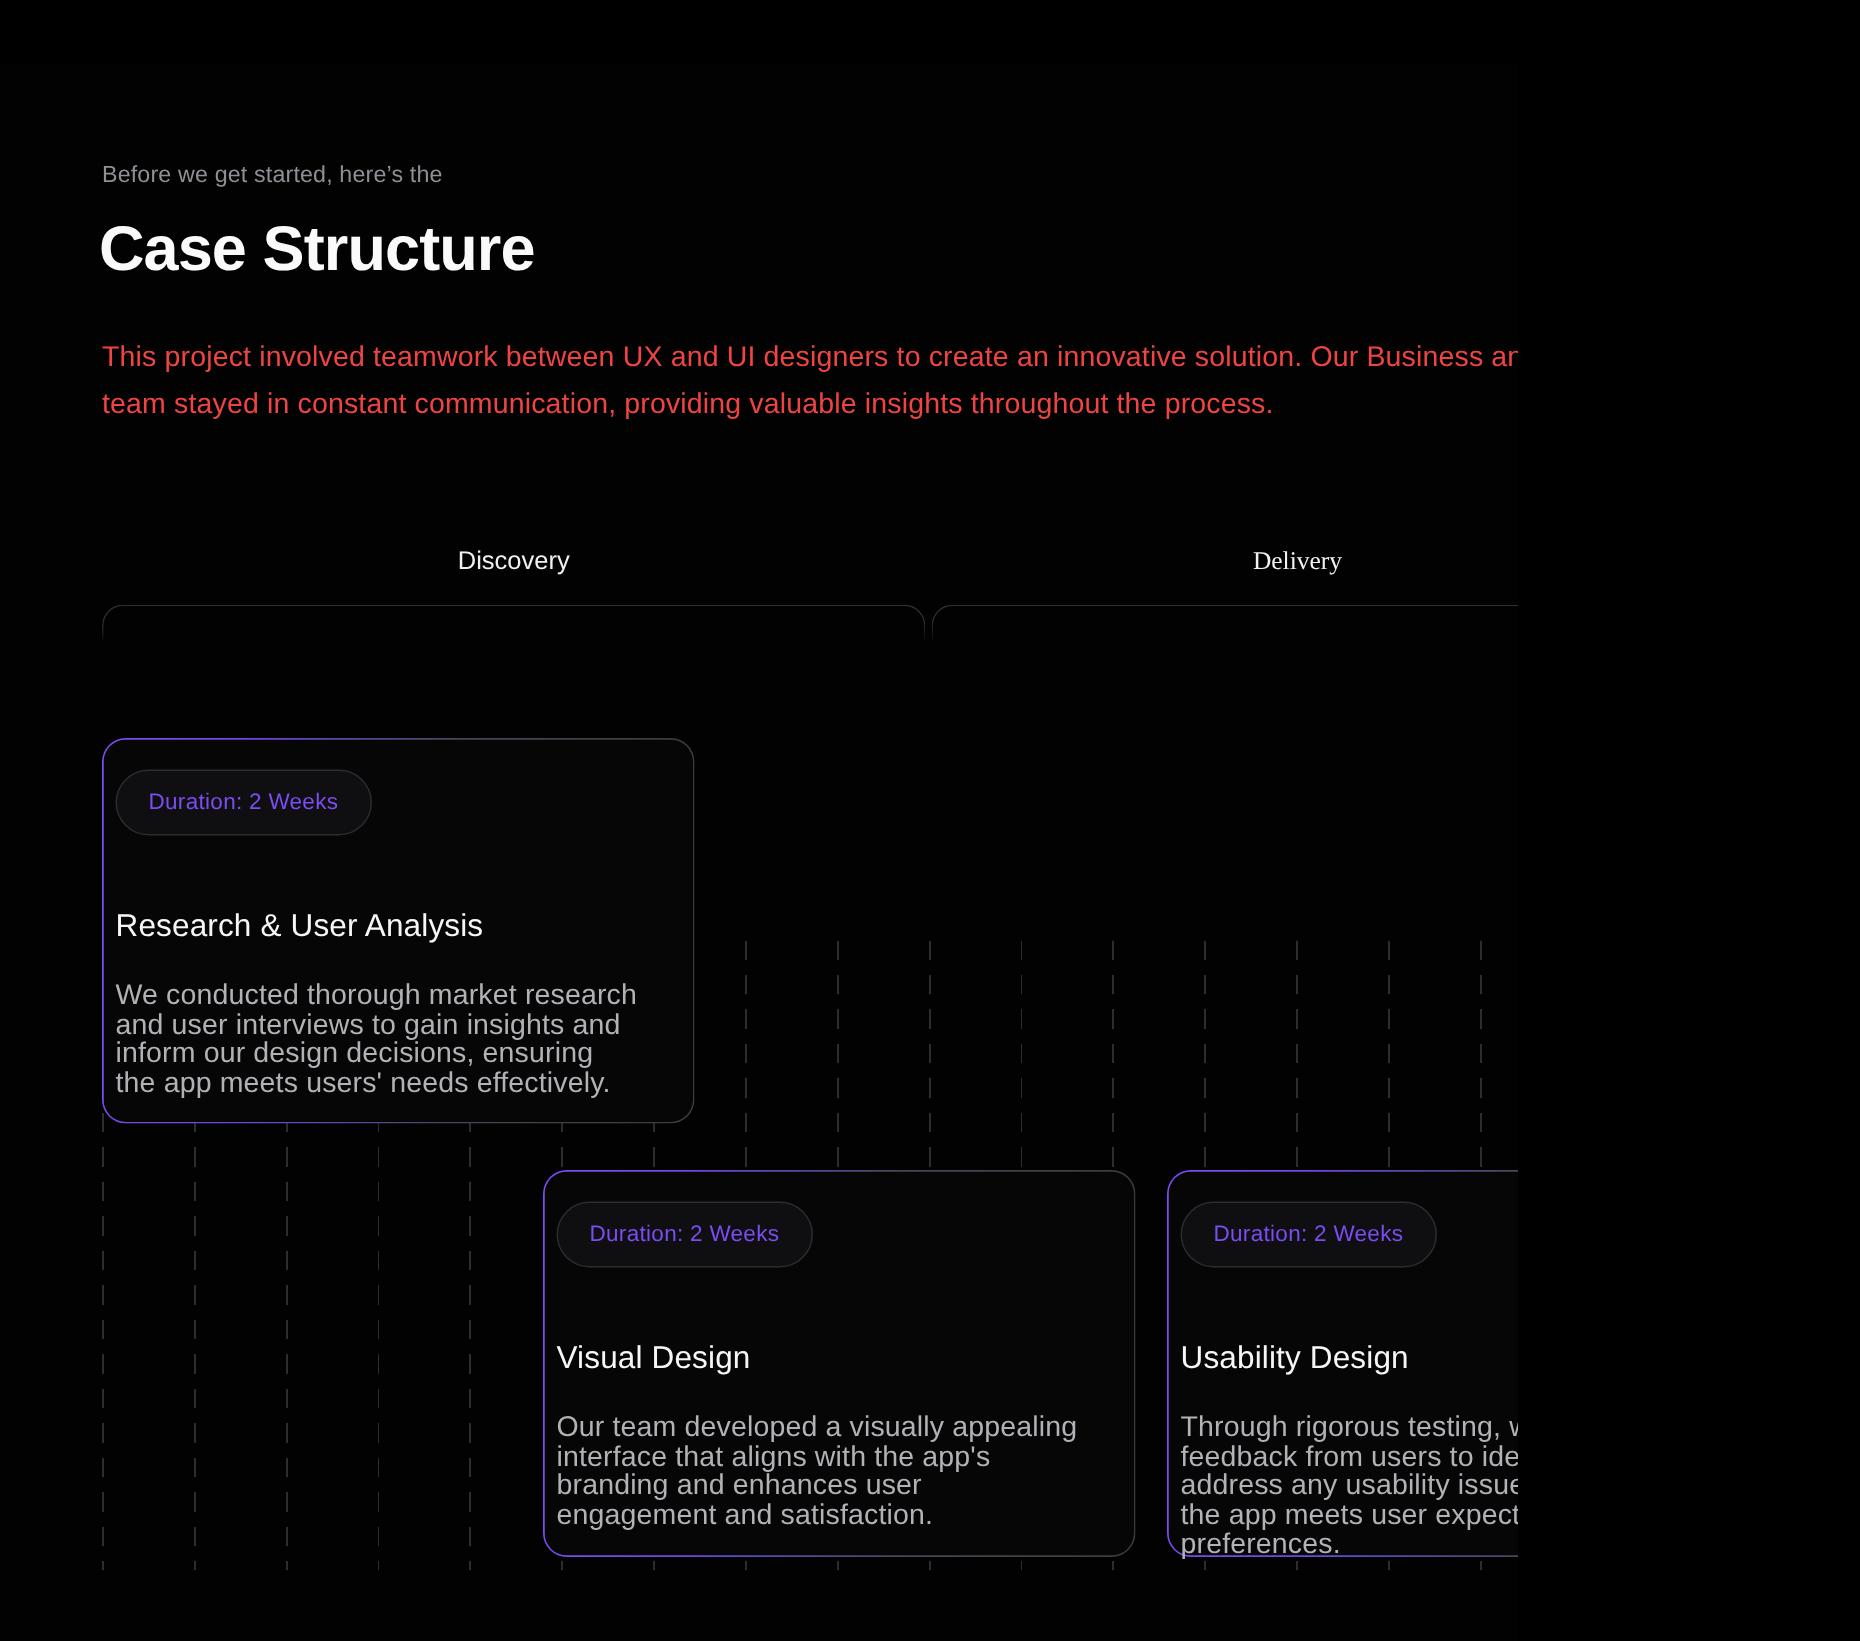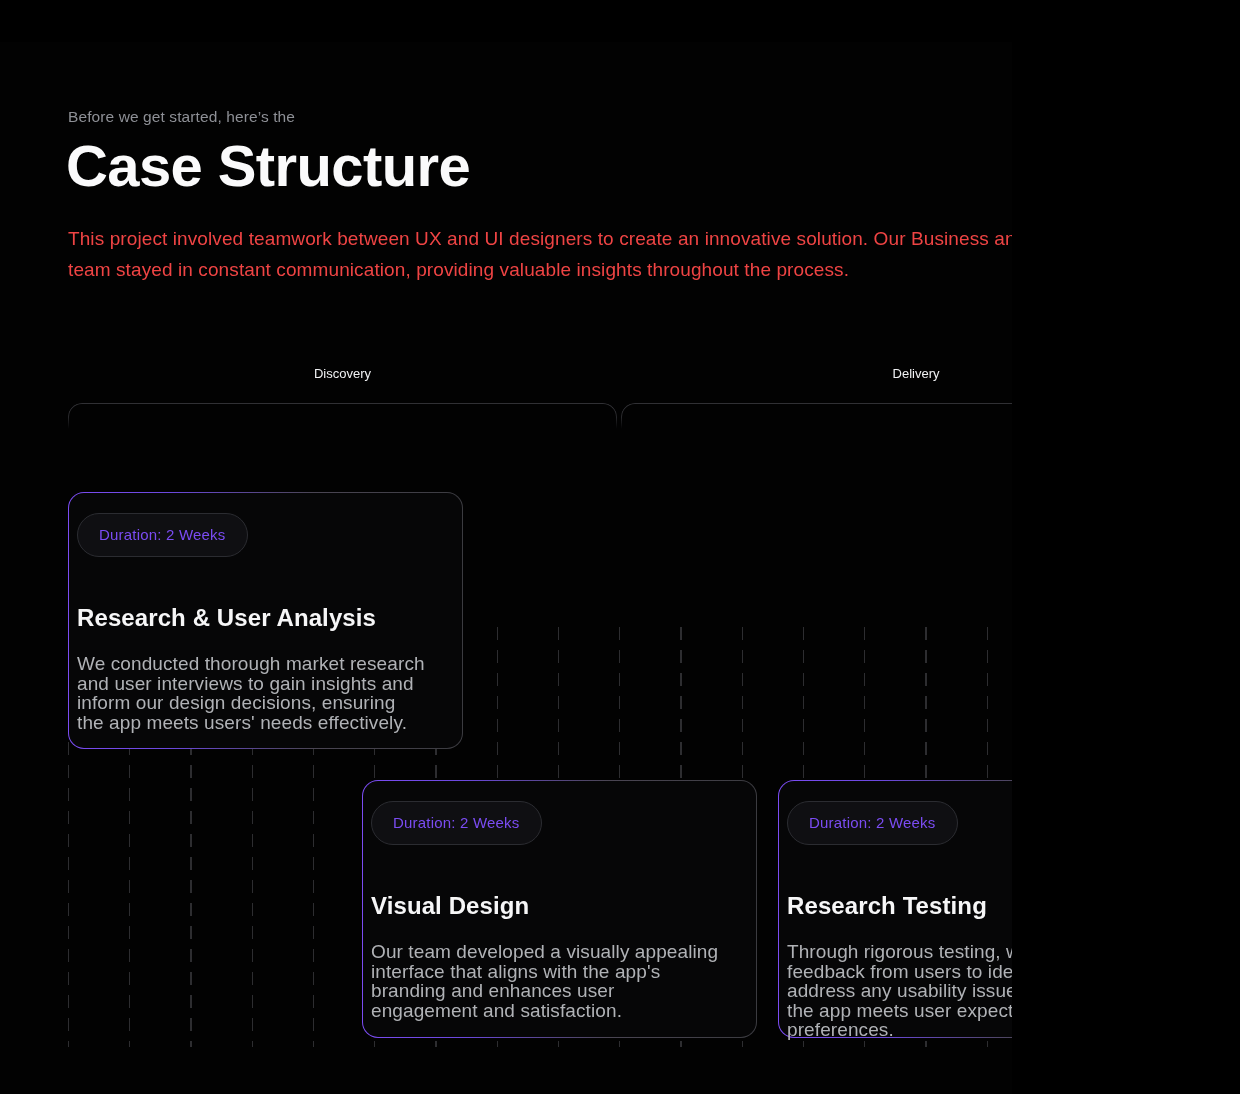--- a/index.html
+++ b/index.html
@@ -26,21 +26,21 @@
     font-size: 15.5px;
     line-height: 19px;
     color: #8e9096;
     letter-spacing: 0.1px;
   }
   .hero-title {
     position: absolute;
     left: 66px;
     top: 96px;
     margin: 0;
-    font-size: 58px;
+    font-size: 42px;
     line-height: 56px;
     font-weight: 700;
     letter-spacing: -0.6px;
     color: #fafafb;
   }
   .hero-desc {
     position: absolute;
     left: 68px;
     top: 181px;
     margin: 0;
@@ -51,26 +51,26 @@
     color: #ef4444;
     letter-spacing: 0.1px;
   }
 
   
   .phase-label {
     position: absolute;
     top: 323px;
     margin: 0;
     text-align: center;
-    font-size: 13px;
+    font-size: 17px;
     line-height: 18px;
     color: #f0f1f3;
   }
   .phase-label.discovery { left: 68px;  width: 549px; }
-  .phase-label.delivery  { left: 641px; width: 550px; }
+  .phase-label.delivery  { left: 590px; width: 550px; font-family: Liberation Serif, serif; }
 
   .bracket {
     position: absolute;
     top: 361px;
     height: 26px;
     border: 1.6px solid #303034;
     border-bottom: none;
     border-radius: 14px 14px 0 0;
     box-sizing: border-box;
     -webkit-mask-image: linear-gradient(to bottom, #000 45%, transparent 100%);
@@ -119,23 +119,23 @@
     border-radius: 999px;
     background: #0f0f12;
     border: 1px solid #2b2c31;
     font-size: 15px;
     line-height: 18px;
     color: var(--accent, #7b4cf3);
     letter-spacing: 0.2px;
   }
   .card-title {
     margin: 48px 0 0 0;
-    font-size: 24px;
+    font-size: 21px;
     line-height: 26px;
-    font-weight: 700;
+    font-weight: 400;
     color: #f6f6f7;
     letter-spacing: 0.1px;
   }
   .card-desc {
     margin: 23px 0 0 0;
     width: 348px;
     font-size: 19px;
     line-height: 19.5px;
     color: #b0b2b6;
     letter-spacing: 0.1px;
@@ -172,17 +172,17 @@
       <span>Duration: 2 Weeks</span>
     </span>
     <h3 class="card-title">Visual Design</h3>
     <p class="card-desc">Our team developed a visually appealing interface that aligns with the app's branding and enhances user engagement and satisfaction.</p>
   </article>
 
   <article class="card pos-4">
     <span class="duration-badge">
       <span>Duration: 2 Weeks</span>
     </span>
-    <h3 class="card-title">Research Testing</h3>
+    <h3 class="card-title">Usability Design</h3>
     <p class="card-desc">Through rigorous testing, we gathered feedback from users to identify and address any usability issues, ensuring the app meets user expectations and preferences.</p>
   </article>
 
 </div>
 
 </body></html>

